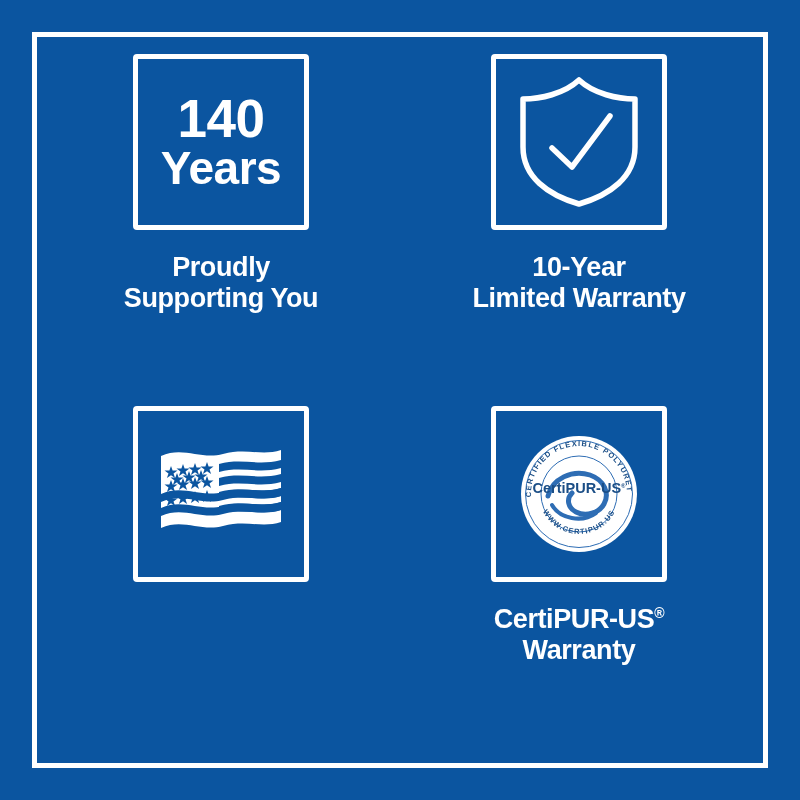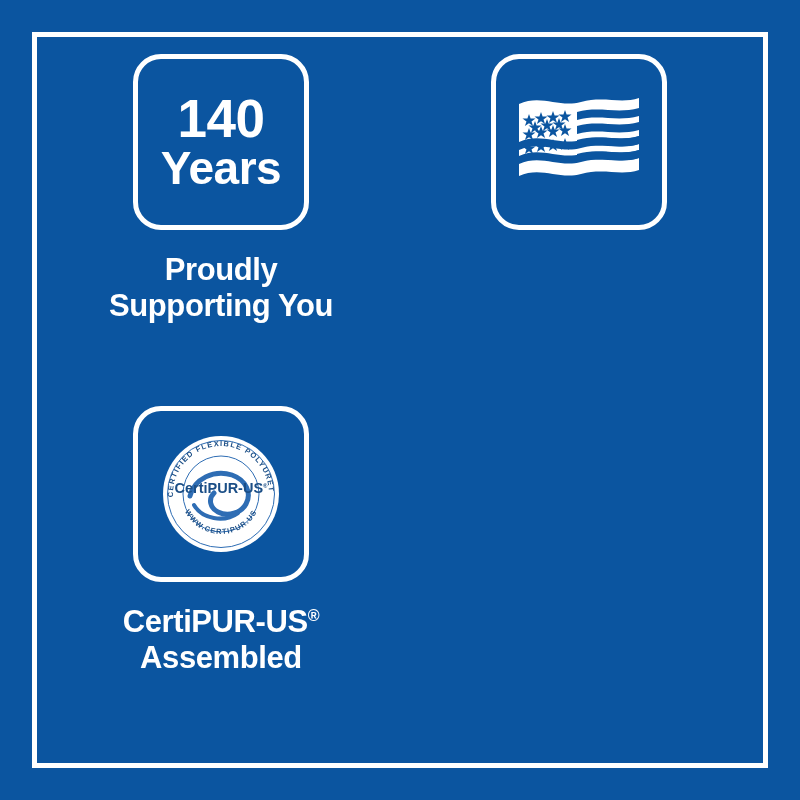--- a/index.html
+++ b/index.html
@@ -46,21 +46,21 @@
   .badge {
     display: flex;
     flex-direction: column;
     align-items: center;
     justify-content: flex-start;
   }
   .badge-icon-box {
     width: 176px;
     height: 176px;
     border: 5px solid #FFFFFF;
-    border-radius: 28px;
+    border-radius: 4px;
     box-sizing: border-box;
     display: flex;
     align-items: center;
     justify-content: center;
     flex: 0 0 auto;
   }
   .years-number {
     color: #FFFFFF;
     font-size: 53px;
     font-weight: bold;
@@ -74,21 +74,21 @@
     font-size: 46px;
     font-weight: bold;
     line-height: 1.0;
     letter-spacing: -0.5px;
     text-align: center;
     font-family: "Liberation Sans", sans-serif;
   }
   .badge-caption {
     margin-top: 22px;
     color: #FFFFFF;
-    font-size: 31px;
+    font-size: 27px;
     font-weight: bold;
     line-height: 1.16;
     text-align: center;
     letter-spacing: -0.4px;
     font-family: "Liberation Sans", sans-serif;
     white-space: pre-line;
   }
   .caption-sup {
     font-size: 0.52em;
     vertical-align: super;
@@ -109,20 +109,32 @@
       <div class="badge-icon-box">
         <div style="text-align:center;">
           <div class="years-number">140</div>
           <div class="years-word">Years</div>
         </div>
       </div>
       <div class="badge-caption">Proudly
 Supporting You</div>
     </div>
 
+    <div class="badge">
+      <div class="badge-icon-box">
+        <span>
+          <svg width="130" height="134" viewBox="0 0 130 134" fill="none">
+            <path d="M65 5 C50 19, 26 24, 9 24 L9 72 C9 102, 34 120, 65 129 C96 120, 121 102, 121 72 L121 24 C104 24, 80 19, 65 5 Z" stroke="#FFFFFF" stroke-width="5.5" fill="none" stroke-linejoin="round"></path>
+            <path d="M38 73 L58 92 L96 41" stroke="#FFFFFF" stroke-width="5.5" fill="none" stroke-linecap="round" stroke-linejoin="round"></path>
+          </svg>
+        </span>
+      </div>
+      <div class="badge-caption">10-Year
+Limited Warranty</div>
+    </div>
 
     <div class="badge">
       <div class="badge-icon-box">
         <span>
           <svg width="128" height="100" viewBox="0 0 128 100">
             <defs>
               <mask id="flagmask">
                 <rect x="0" y="0" width="128" height="100" fill="black"></rect>
 
                 <path d="M4 12 C26 2, 44 16, 66 10 C88 4, 106 12, 124 6 L124 78 C106 84, 88 76, 66 82 C44 88, 26 74, 4 84 Z" fill="white"></path>
@@ -182,17 +194,17 @@
               <textPath href="#arcTop" startOffset="50%" text-anchor="middle">CONTAINS CERTIFIED FLEXIBLE POLYURETHANE FOAM</textPath>
             </text>
             <text font-family="Liberation Sans, sans-serif" font-size="7.4" font-weight="bold" fill="#1B4E86" letter-spacing="1.1">
               <textPath href="#arcBottom" startOffset="50%" text-anchor="middle">WWW.CERTIPUR.US</textPath>
             </text>
 
             <text x="61" y="60" text-anchor="middle" font-family="Liberation Sans, sans-serif" font-size="14.5" font-weight="bold" fill="#1B4E86">CertiPUR-US<tspan font-size="6" dy="-5">®</tspan></text>
           </svg>
         </span>
       </div>
-      <div class="badge-caption"><span>CertiPUR-US</span><span class="caption-sup">®</span><br><span>Assembled</span></div>
+      <div class="badge-caption"><span>CertiPUR-US</span><span class="caption-sup">®</span><br><span>Warranty</span></div>
     </div>
 
   </div>
 </div>
 
 </body></html>

